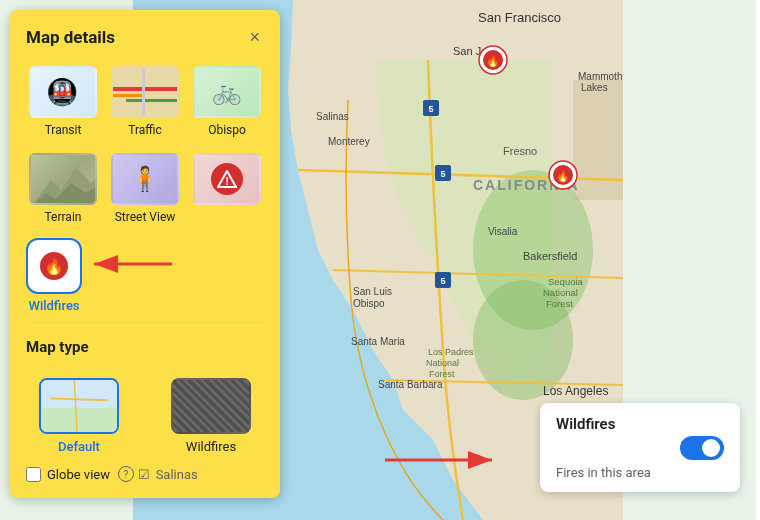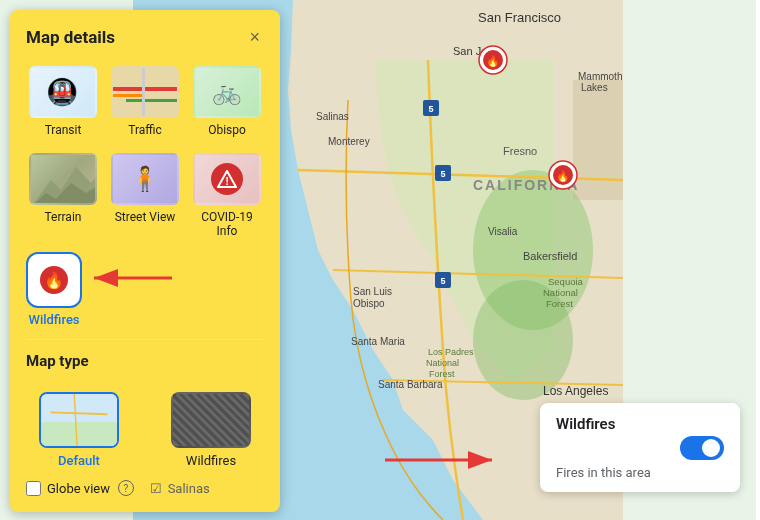--- a/index.html
+++ b/index.html
@@ -159,21 +159,21 @@
     }
     .type-label.selected {
       color: #1a73e8;
       font-weight: 500;
     }
 
     
     .options-row {
       display: flex;
       align-items: center;
-      gap: 16px;
+      gap: 4px;
     }
     .checkbox-label {
       display: flex;
       align-items: center;
       gap: 6px;
       font-size: 13px;
       color: #202124;
       cursor: pointer;
     }
     .checkbox-label input[type=checkbox] {
@@ -440,21 +440,20 @@
 
     <div class="map-item">
       <div class="map-item-thumb thumb-covid">
         <div class="covid-badge">
           <svg width="20" height="18" viewBox="0 0 20 18">
             <path d="M10,1 L19,17 L1,17 Z" fill="none" stroke="white" stroke-width="2"></path>
             <text x="10" y="15" text-anchor="middle" fill="white" font-size="10" font-weight="bold">!</text>
           </svg>
         </div>
       </div>
-      <span class="map-item-label">COVID-19 Info</span>
     </div>
   </div>
 
   <div style="position:relative; display:flex; align-items:flex-start; margin-bottom:6px;">
     <div class="wildfire-col">
       <div class="wildfire-icon-wrap">
 
         <svg width="32" height="32" viewBox="0 0 32 32">
           <circle cx="16" cy="16" r="14" fill="#d32f2f"></circle>
           <text x="16" y="22" text-anchor="middle" font-size="16">🔥</text>

